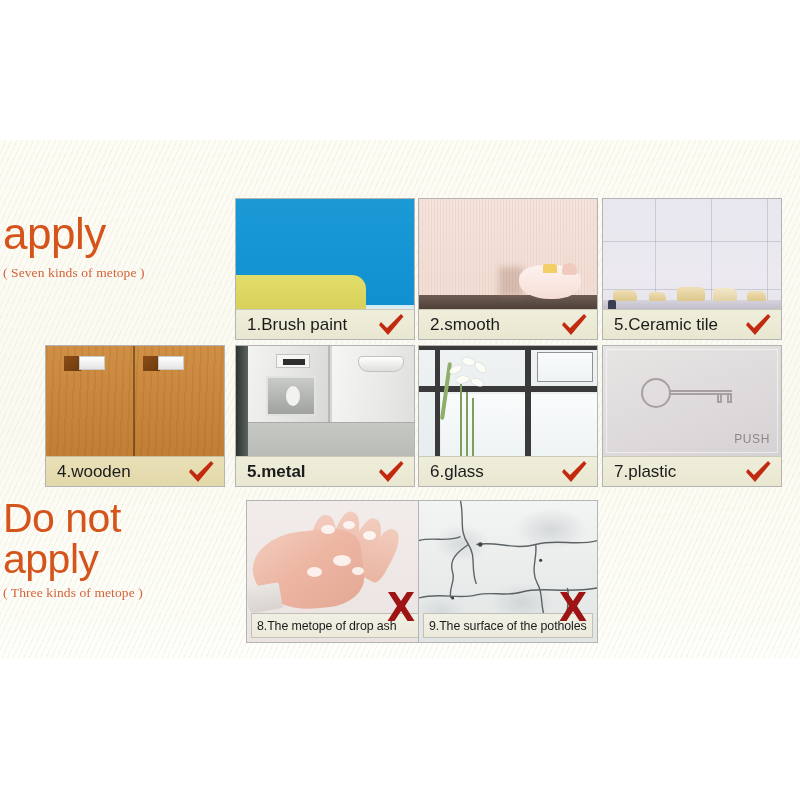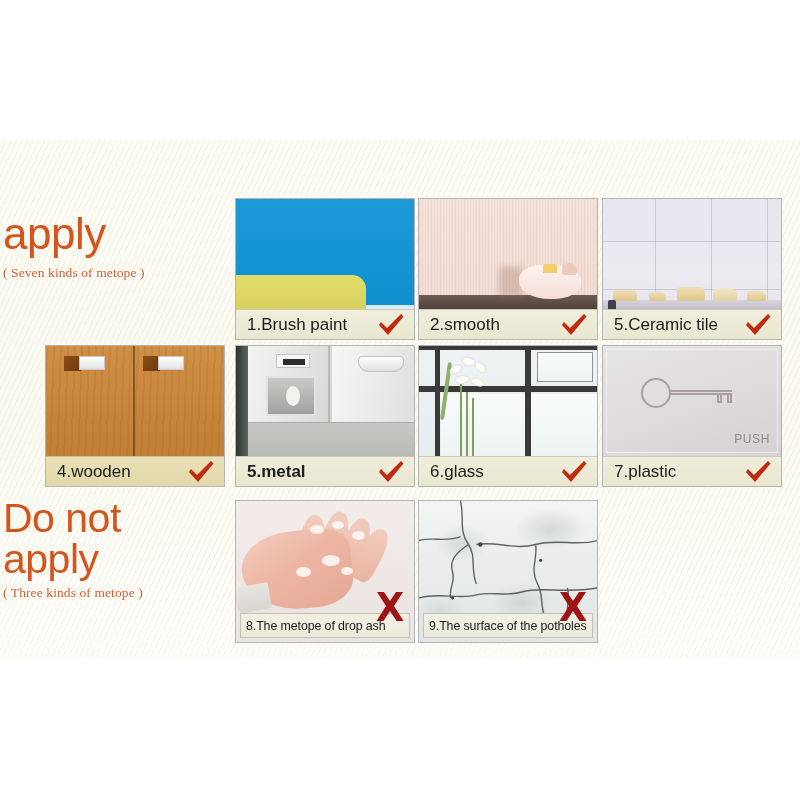--- a/index.html
+++ b/index.html
@@ -580,21 +580,21 @@
       <div class="push">PUSH</div>
     </div>
     <div class="caption">
       <span class="caption-text">7.plastic</span>
       <svg class="check" viewBox="0 0 28 24">
         <path d="M2 12 L4 9 L10 15 L24 1 L26.5 3.5 L11 22 Z" fill="#c22a10"></path>
       </svg>
     </div>
   </div>
 
-  <div class="tile r3" style="left:235px; top:500px;">
+  <div class="tile r3" style="left:246px; top:500px;">
     <div class="photo ph-hand">
       <div class="finger fg1"></div>
       <div class="finger fg2"></div>
       <div class="finger fg3"></div>
       <div class="finger fg4"></div>
       <div class="palm"></div>
       <div class="cuff"></div>
       <div class="dust d1"></div>
       <div class="dust d2"></div>
       <div class="dust d3"></div>

